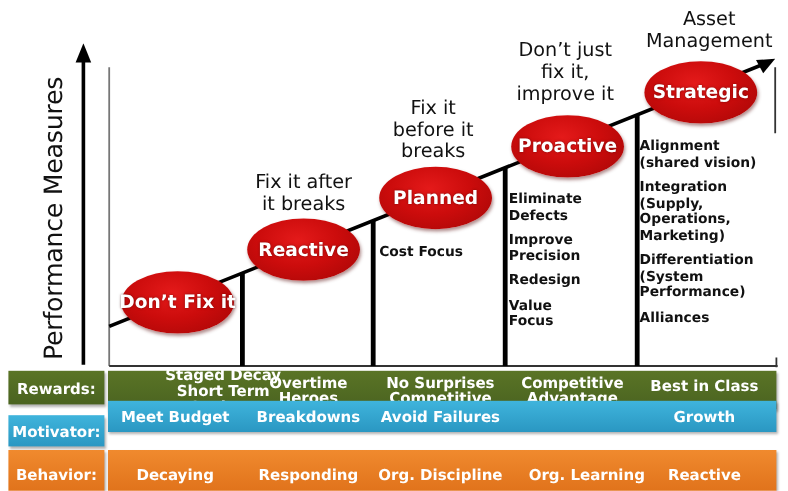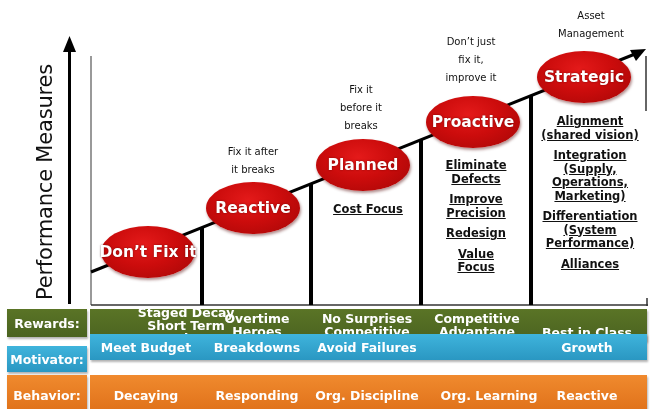--- a/index.html
+++ b/index.html
@@ -5,34 +5,34 @@
     html, body { margin: 0; padding: 0; background: #ffffff; }
     body { width: 657px; height: 409px; position: relative; overflow: hidden;
            font-family: "DejaVu Sans", "Liberation Sans", sans-serif; }
     .abs { position: absolute; }
     .axis-label {
       position: absolute; left: 33px; top: 300px;
       transform-origin: 0 0; transform: rotate(-90deg);
       font-size: 21px; color: #111; white-space: nowrap; letter-spacing: -0.2px;
     }
     .caption {
-      position: absolute; text-align: center; font-size: 10px; line-height: 18px;
+      position: absolute; text-align: center; font-size: 16px; line-height: 18px;
       color: #111; white-space: pre-line;
     }
     .ellipse {
       position: absolute; border-radius: 50%;
       background: radial-gradient(ellipse at 45% 35%, #e41a1a 0%, #cc0c0c 45%, #a30606 100%);
       box-shadow: 1px 2px 3px rgba(80,0,0,0.45);
       display: flex; align-items: center; justify-content: center;
       color: #fff; font-weight: bold; font-size: 15.5px; white-space: nowrap;
       text-shadow: 0 0 2px rgba(60,0,0,0.6);
     }
     .detail {
-      position: absolute; text-align: center; font-weight: bold; font-size: 11.5px;
-      line-height: 13.5px; color: #111; text-decoration: underline;
+      position: absolute; font-weight: bold; font-size: 11.5px;
+      line-height: 13.5px; color: #111;
     }
     .detail p { margin: 0 0 7px 0; white-space: pre-line; }
     .band {
       position: absolute; height: 29px; color: #fff; font-weight: bold; font-size: 12.5px;
       box-shadow: 1px 2px 2px rgba(0,0,0,0.3);
     }
     .band-label { left: 7px; width: 80px; display: flex; align-items: center; justify-content: center; }
     .band-body { left: 90px; width: 557px; }
     .cell { position: absolute; top: 0; height: 100%; display: flex; align-items: center;
             justify-content: center; text-align: center; line-height: 13px; white-space: pre-line; }
@@ -121,21 +121,21 @@
 <div class="band rewards band-label" style="top:309px;height:28px;">Rewards:</div>
 <div class="band rewards band-body" style="top:309px;height:32px;">
   <div class="cell" style="left:0;width:112px;margin-left:40px;">Staged Decay
 Short Term Savings</div>
   <div class="cell" style="left:112px;width:110px;">Overtime
 Heroes</div>
   <div class="cell" style="left:222px;width:110px;">No Surprises
 Competitive</div>
   <div class="cell" style="left:332px;width:110px;">Competitive
 Advantage</div>
-  <div class="cell" style="left:442px;width:110px;align-items:flex-start;padding-top:17px;box-sizing:border-box;">Best in Class</div>
+  <div class="cell" style="left:442px;width:110px;align-items:flex-start;padding-top:6px;box-sizing:border-box;">Best in Class</div>
 </div>
 
 <div class="band motivator band-label" style="top:346px;">Motivator:</div>
 <div class="band motivator band-body" style="top:334px;">
   <div class="cell" style="left:0;width:112px;">Meet Budget</div>
   <div class="cell" style="left:112px;width:110px;">Breakdowns</div>
   <div class="cell" style="left:222px;width:110px;">Avoid Failures</div>
   <div class="cell" style="left:442px;width:110px;">Growth</div>
 </div>
 

